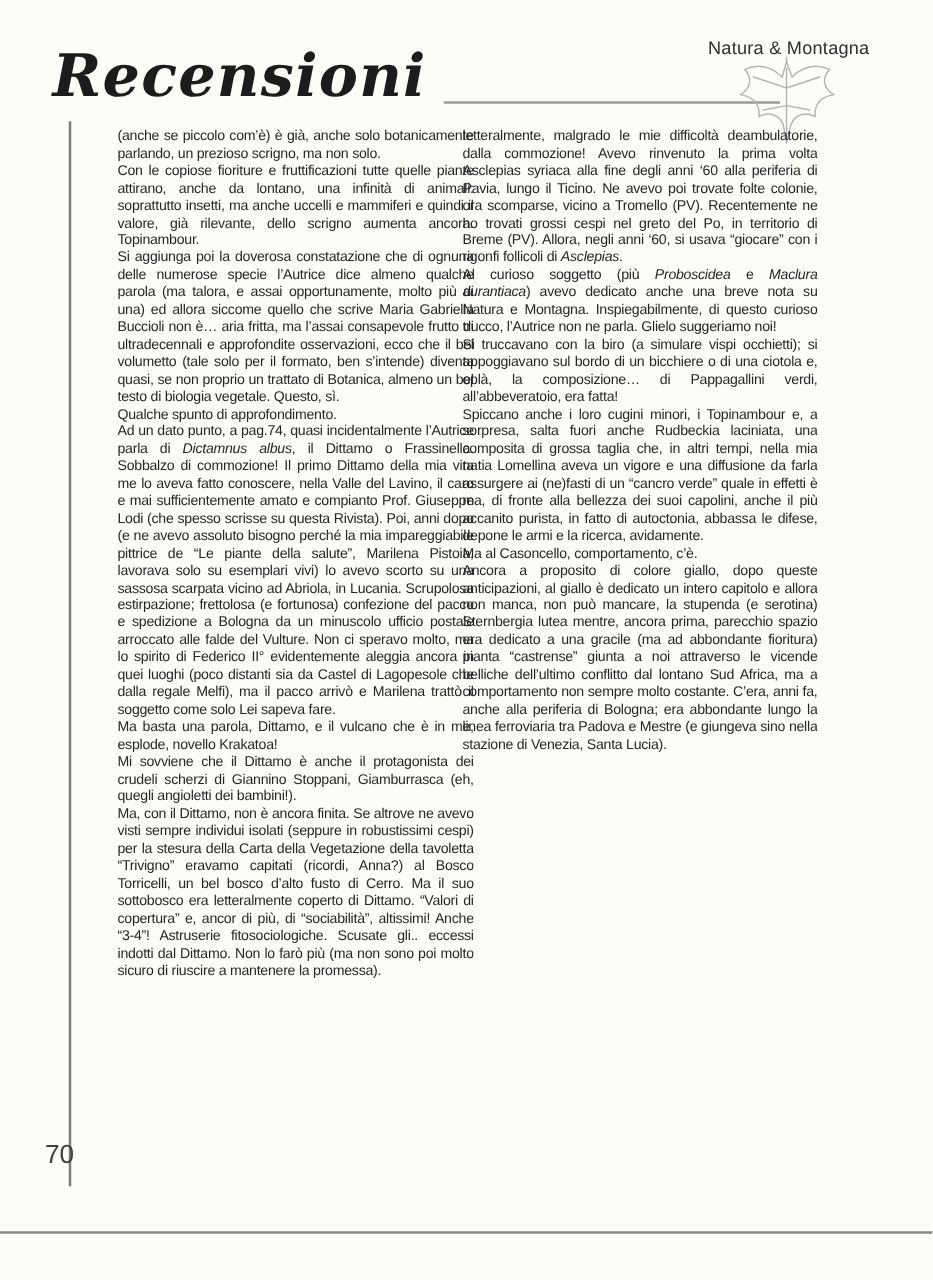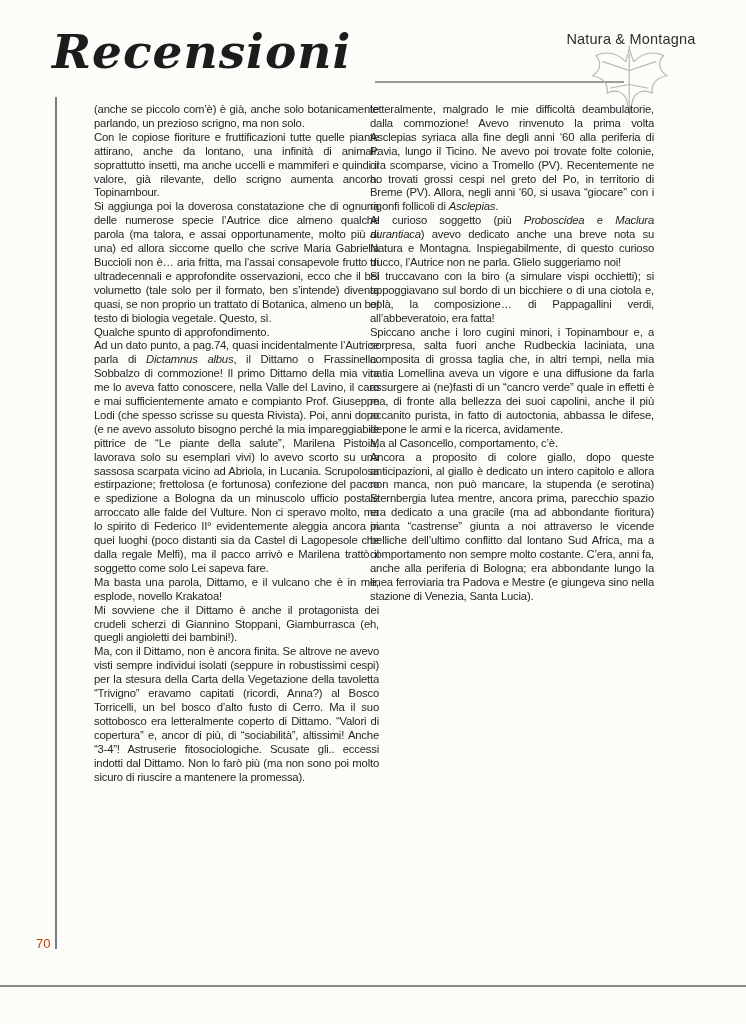--- a/index.html
+++ b/index.html
@@ -9,21 +9,21 @@
     font-family:"Liberation Sans","DejaVu Sans",sans-serif;
     color:#272727;
   }
   .page{position:absolute;inset:0;}
   
   .masthead{
     position:absolute;left:42px;top:26px;width:582px;height:66px;
     display:flex;align-items:flex-end;
   }
   .title{
-    margin:10px;font-family:"DejaVu Serif","Liberation Serif",serif;
+    margin:0;font-family:"DejaVu Serif","Liberation Serif",serif;
     font-style:italic;font-weight:600;font-size:47px;line-height:60px;
     letter-spacing:1px;color:#1c1c1c;white-space:nowrap;
   }
   .title-rule{
     flex:1;height:2px;background:#9a9a9a;margin:0 0 9px 14px;
   }
   .logo{
     position:absolute;right:50px;top:30px;width:130px;text-align:center;margin-left:23px;
   }
   .logo-text{
@@ -43,21 +43,21 @@
     position:absolute;top:0;height:876px;overflow:hidden;
     font-size:11.3px;line-height:13.9px;letter-spacing:-0.2px;
     text-align:justify;color:#262626;
   }
   .col-left{left:94px;width:285px;}
   .col-right{left:370px;width:284px;}
   .para{margin:0;}
   .para i{font-style:italic;}
   
   .pageno{
-    position:absolute;left:36px;top:936px;font-size:13px;color:#c2410c;
+    position:absolute;left:36px;top:912px;font-size:21px;color:#404040;
   }
 </style>
 </head>
 <body>
 
 <div class="page">
 
   <header class="masthead">
     <h1 class="title">Recensioni</h1>
     <div class="title-rule"></div>

